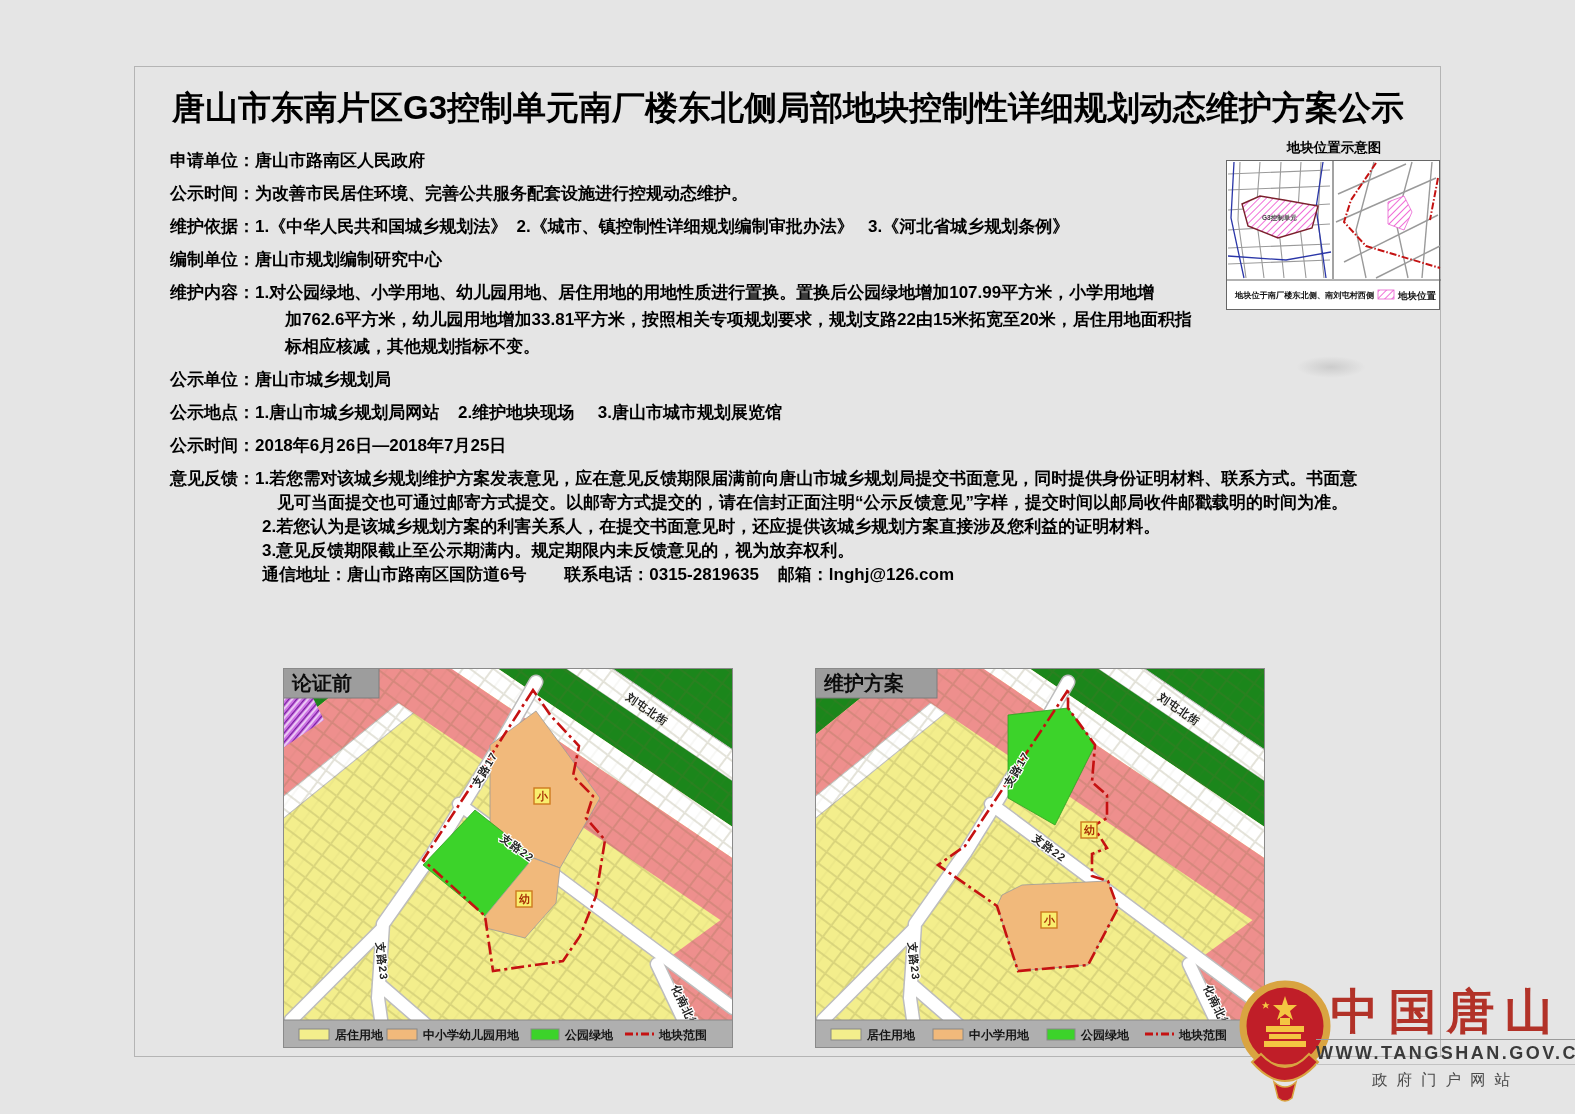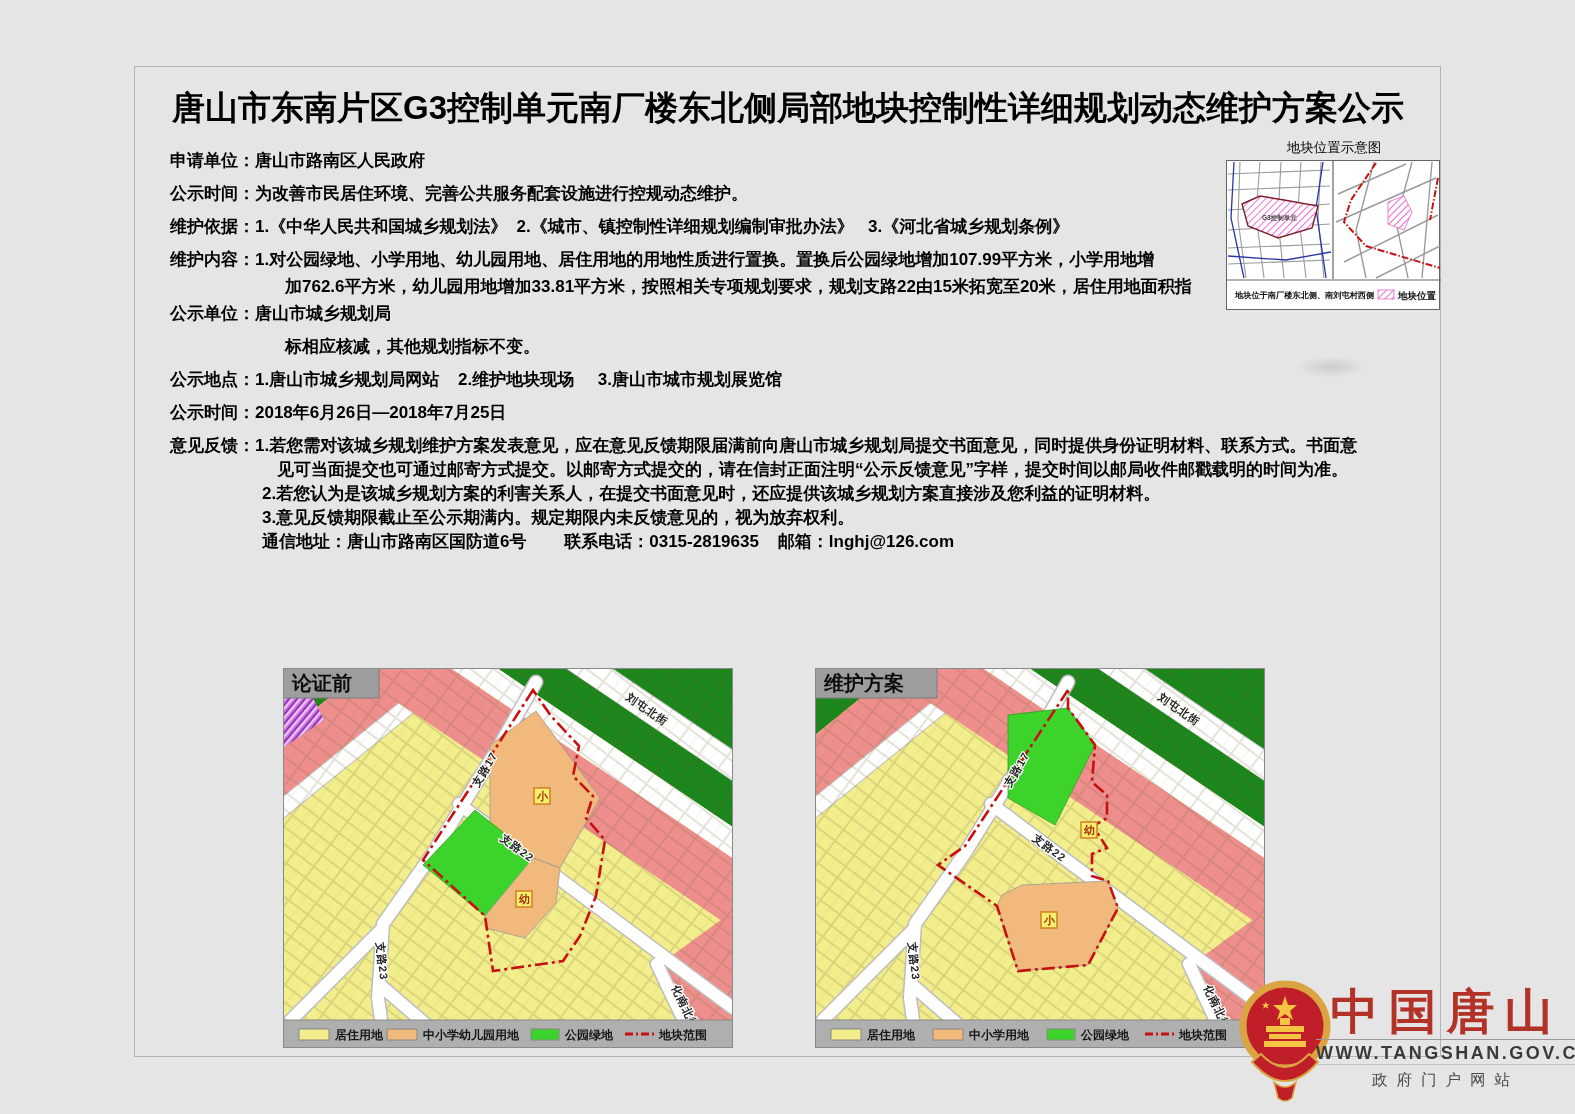--- a/index.html
+++ b/index.html
@@ -10,21 +10,21 @@
              font-size:33px;font-weight:900;white-space:nowrap;letter-spacing:0;}
   .notice{position:absolute;left:170px;top:150px;width:1270px;font-size:17px;}
   .nl{white-space:pre-wrap;line-height:22px;margin-bottom:11px;}
   .tight{margin-bottom:5px;}
   .vtight{margin-bottom:2px;}
   .ind1{padding-left:88px;}
   .ind2{padding-left:115px;}
   .ind3{padding-left:107px;}
   .ind4{padding-left:92px;}
   .inset-title{position:absolute;left:1226px;top:139px;width:216px;text-align:center;
-               font-size:13.5px;font-weight:400;}
+               font-size:13.5px;font-weight:700;}
   .inset-svg{position:absolute;left:1226px;top:160px;}
   .map{position:absolute;top:668px;}
   .map.before{left:283px;}
   .map.plan{left:815px;}
   .smudge{position:absolute;left:1296px;top:356px;width:70px;height:22px;
           background:radial-gradient(ellipse at center, rgba(90,90,90,.18), rgba(90,90,90,0) 70%);}
   .emblem{position:absolute;left:1236px;top:974px;}
   .brand{position:absolute;left:1318px;top:980px;width:257px;text-align:center;
          font-family:"Liberation Serif","DejaVu Serif",serif;font-size:48px;font-weight:900;
          color:#B23228;letter-spacing:10px;white-space:nowrap;}
@@ -68,24 +68,25 @@
   </svg>
 
   <div class="frame"></div>
 
   <div class="doc-title">唐山市东南片区G3控制单元南厂楼东北侧局部地块控制性详细规划动态维护方案公示</div>
 
   <div class="notice">
     <div class="nl"><span>申请单位：</span><span>唐山市路南区人民政府</span></div>
     <div class="nl"><span>公示时间：</span><span>为改善市民居住环境、完善公共服务配套设施进行控规动态维护。</span></div>
     <div class="nl"><span>维护依据：</span><span>1.《中华人民共和国城乡规划法》  2.《城市、镇控制性详细规划编制审批办法》   3.《河北省城乡规划条例》</span></div>
+    <div class="nl"><span>编制单位：</span><span>唐山市规划编制研究中心</span></div>
     <div class="nl tight"><span>维护内容：</span><span>1.对公园绿地、小学用地、幼儿园用地、居住用地的用地性质进行置换。置换后公园绿地增加107.99平方米，小学用地增</span></div>
     <div class="nl ind2 tight"><span>加762.6平方米，幼儿园用地增加33.81平方米，按照相关专项规划要求，规划支路22由15米拓宽至20米，居住用地面积指</span></div>
+    <div class="nl ind2"><span>标相应核减，其他规划指标不变。</span></div>
     <div class="nl"><span>公示单位：</span><span>唐山市城乡规划局</span></div>
-    <div class="nl ind2"><span>标相应核减，其他规划指标不变。</span></div>
     <div class="nl"><span>公示地点：</span><span>1.唐山市城乡规划局网站    2.维护地块现场     3.唐山市城市规划展览馆</span></div>
     <div class="nl"><span>公示时间：</span><span>2018年6月26日—2018年7月25日</span></div>
     <div class="nl vtight"><span>意见反馈：</span><span>1.若您需对该城乡规划维护方案发表意见，应在意见反馈期限届满前向唐山市城乡规划局提交书面意见，同时提供身份证明材料、联系方式。书面意</span></div>
     <div class="nl ind3 vtight"><span>见可当面提交也可通过邮寄方式提交。以邮寄方式提交的，请在信封正面注明“公示反馈意见”字样，提交时间以邮局收件邮戳载明的时间为准。</span></div>
     <div class="nl ind4 vtight"><span>2.若您认为是该城乡规划方案的利害关系人，在提交书面意见时，还应提供该城乡规划方案直接涉及您利益的证明材料。</span></div>
     <div class="nl ind4 vtight"><span>3.意见反馈期限截止至公示期满内。规定期限内未反馈意见的，视为放弃权利。</span></div>
     <div class="nl ind4"><span>通信地址：唐山市路南区国防道6号        联系电话：0315-2819635    邮箱：lnghj@126.com</span></div>
   </div>
 
   <div class="inset-title">地块位置示意图</div>

